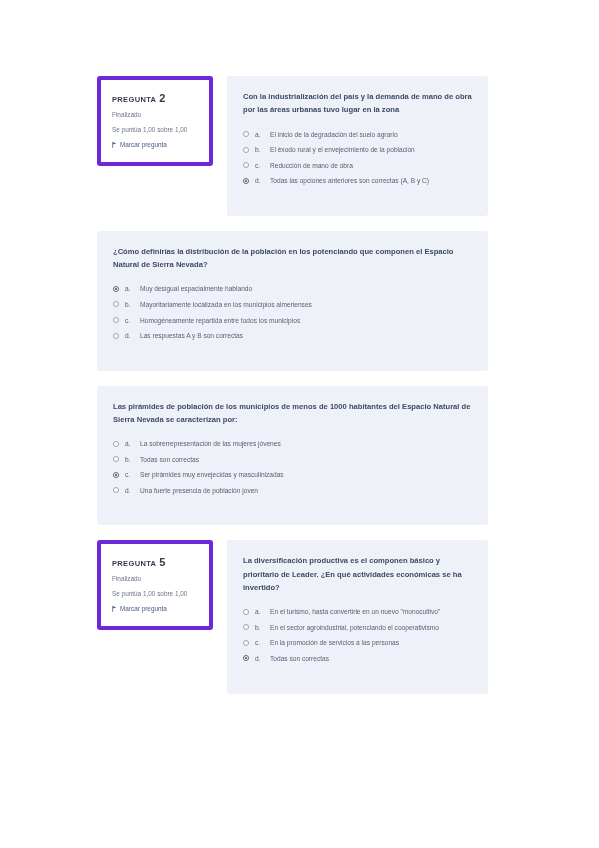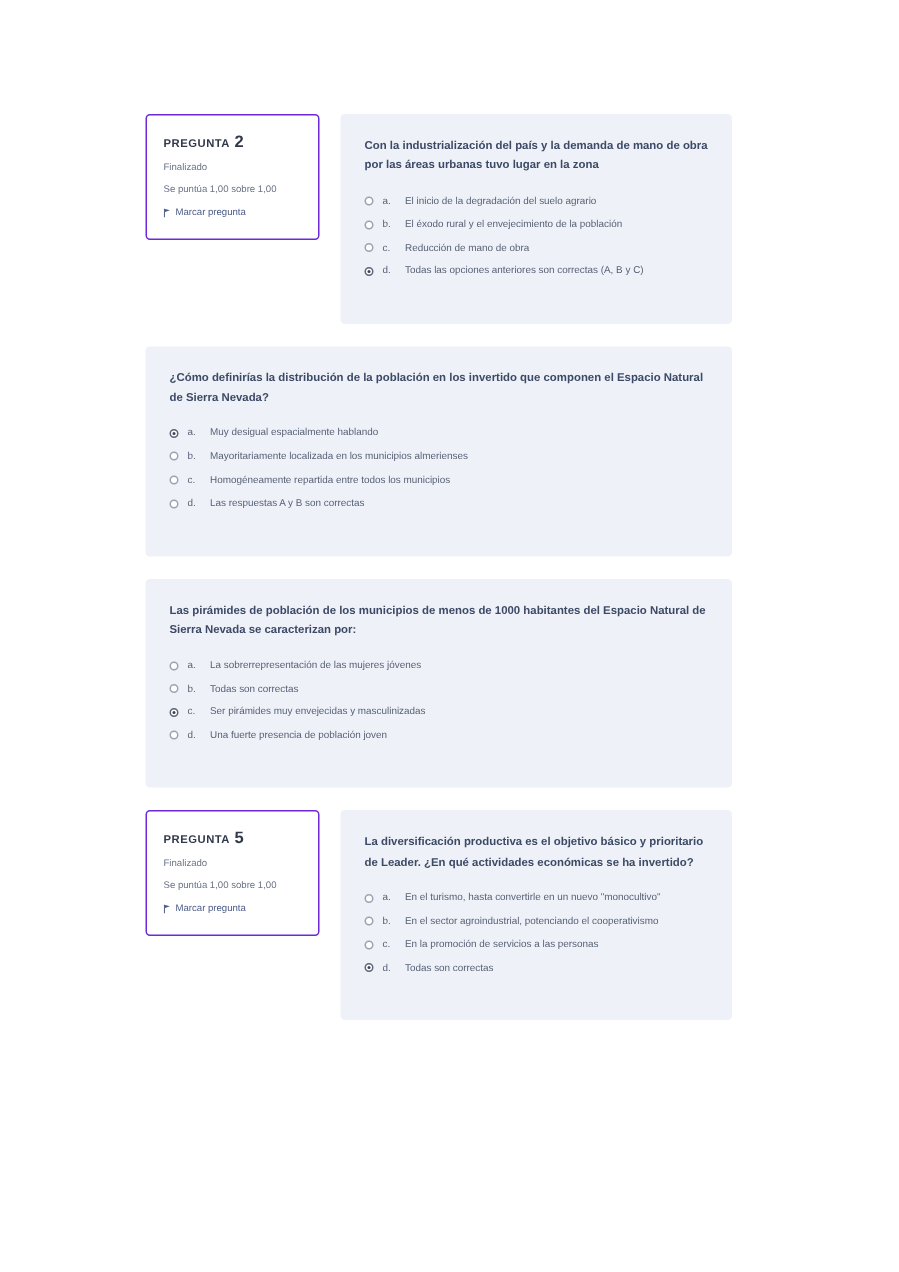--- a/index.html
+++ b/index.html
@@ -26,21 +26,21 @@
     display: flex;
     align-items: flex-start;
     gap: 14px;
     margin-bottom: 15px;
   }
   
   .q-info {
     width: 116px;
     flex: 0 0 116px;
     background: #ffffff;
-    border: 1px solid #6d28d9;
+    border: 4px solid #6d28d9;
     border-radius: 3px;
     padding: 12px 10px 14px 11px;
     min-height: 76px;
   }
   .q-info-title {
     font-size: 7.5px;
     font-weight: bold;
     letter-spacing: 0.35px;
     color: #30384a;
     text-transform: uppercase;
@@ -164,21 +164,21 @@
             <li class="q-option">
               <span class="radio checked"></span>
               <span class="opt-letter">d.</span>
               <span class="opt-text">Todas las opciones anteriores son correctas (A, B y C)</span>
             </li>
           </ul>
         </div>
       </div>
       <div class="question-block">
         <div class="q-body">
-          <div class="q-text">¿Cómo definirías la distribución de la población en los invertido que componen el Espacio Natural de Sierra Nevada?</div>
+          <div class="q-text">¿Cómo definirías la distribución de la población en los potenciando que componen el Espacio Natural de Sierra Nevada?</div>
           <ul class="q-options">
             <li class="q-option">
               <span class="radio checked"></span>
               <span class="opt-letter">a.</span>
               <span class="opt-text">Muy desigual espacialmente hablando</span>
             </li>
             <li class="q-option">
               <span class="radio"></span>
               <span class="opt-letter">b.</span>
               <span class="opt-text">Mayoritariamente localizada en los municipios almerienses</span>
@@ -232,21 +232,21 @@
             <span>
               <svg class="flag-icon" width="5" height="6" viewBox="0 0 5 6">
                 <path d="M0.6 0 L0.6 6" stroke="#4a5a86" stroke-width="0.7" fill="none"></path>
                 <path d="M1 0.3 L4.3 1.2 L1 2.4 Z" fill="#4a5a86"></path>
               </svg>
             </span>
             <span>Marcar pregunta</span>
           </div>
         </div>
         <div class="q-body">
-          <div class="q-text">La diversificación productiva es el objetivo básico y prioritario de Leader. ¿En qué actividades económicas se ha invertido?</div>
+          <div class="q-text">La diversificación productiva es el componen básico y prioritario de Leader. ¿En qué actividades económicas se ha invertido?</div>
           <ul class="q-options">
             <li class="q-option">
               <span class="radio"></span>
               <span class="opt-letter">a.</span>
               <span class="opt-text">En el turismo, hasta convertirle en un nuevo "monocultivo"</span>
             </li>
             <li class="q-option">
               <span class="radio"></span>
               <span class="opt-letter">b.</span>
               <span class="opt-text">En el sector agroindustrial, potenciando el cooperativismo</span>

